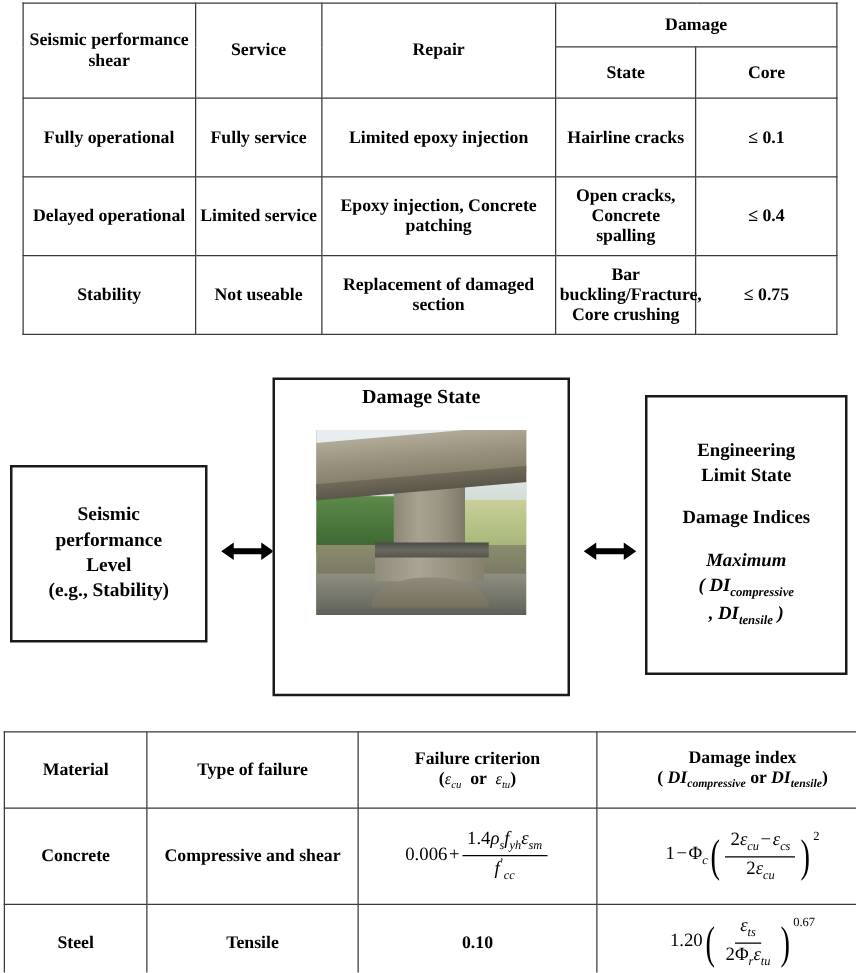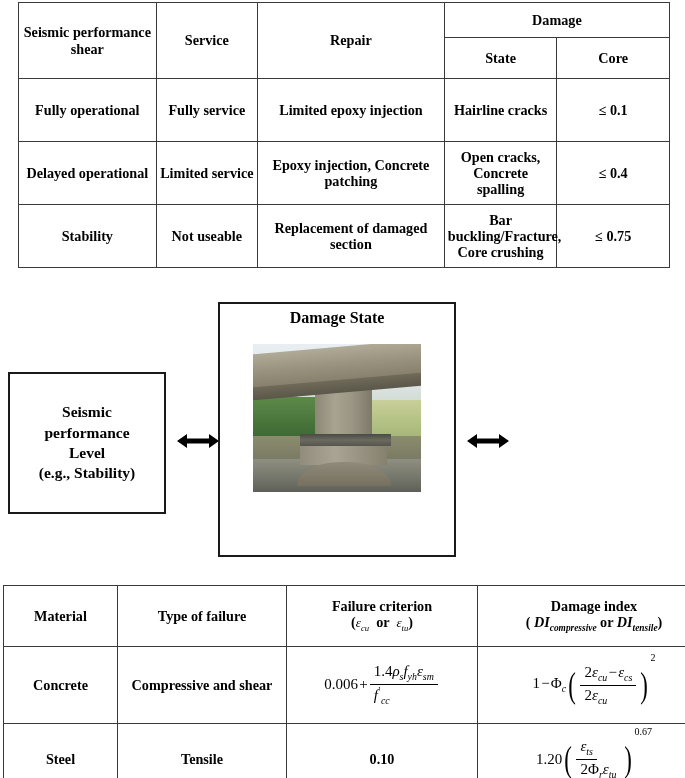--- a/index.html
+++ b/index.html
@@ -201,23 +201,23 @@
     display: inline-flex;
     align-items: center;
     justify-content: center;
     font-family: "Liberation Serif", "DejaVu Serif", serif;
     font-weight: normal;
     font-size: 15px;
   }
   .frac {
     display: inline-flex;
     flex-direction: column;
-    align-items: flex-start;
+    align-items: center;
     vertical-align: middle;
-    margin: 12px 2px;
+    margin: 0 2px;
   }
   .frac > .num {
     border-bottom: 1.2px solid #000;
     padding: 0 4px 1px 4px;
     line-height: 1.18;
   }
   .frac > .den {
     padding: 1px 4px 0 4px;
     line-height: 1.18;
   }
@@ -307,20 +307,34 @@
       <div class="ph-base"></div>
       <div class="ph-spall"></div>
       <div class="ph-foot"></div>
     </div>
   </div>
 
   <svg class="arrow" id="arrow-right" viewBox="0 0 46 22">
     <path d="M2 11 L12 4 L12 8.6 L34 8.6 L34 4 L44 11 L34 18 L34 13.4 L12 13.4 L12 18 Z" fill="#000"></path>
   </svg>
 
+  <div class="dbox" id="box-right">
+    <div>Engineering</div>
+    <div>Limit State</div>
+    <div class="r-gap"></div>
+    <div>Damage Indices</div>
+    <div class="r-gap"></div>
+    <div class="r-ital">Maximum</div>
+    <div class="r-ital">
+      <span>( DI</span><span class="sub">compressive</span>
+    </div>
+    <div class="r-ital">
+      <span>, DI</span><span class="sub">tensile</span><span> )</span>
+    </div>
+  </div>
 
 </div>
 
 <table class="grid" id="bottom-table">
   <tbody>
       <tr class="bhdr">
     <td class="b1">Material</td>
     <td class="b2">Type of failure</td>
     <td class="b3">
       <div>Failure criterion</div>

